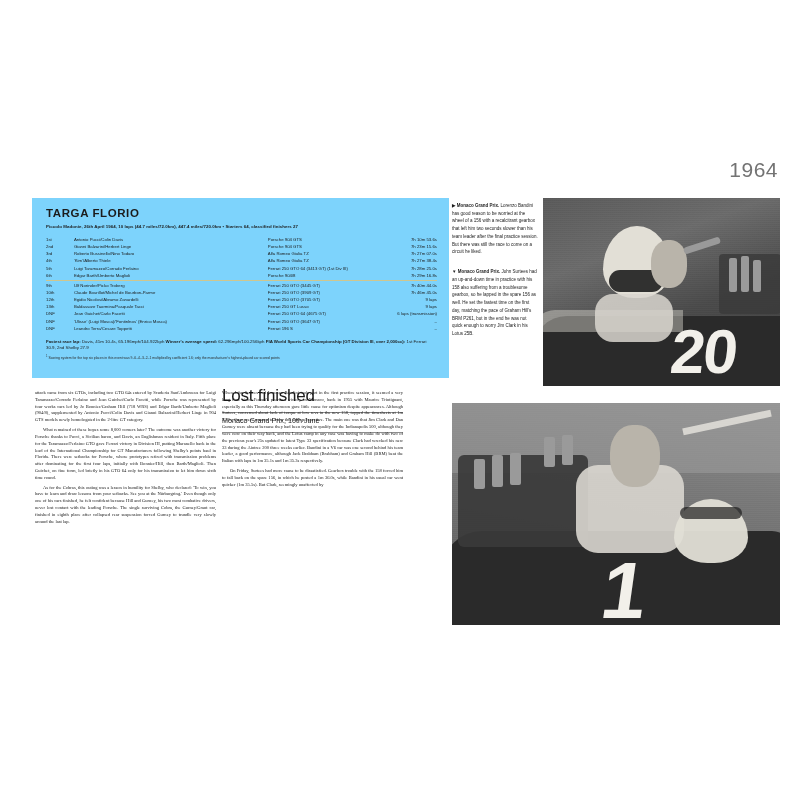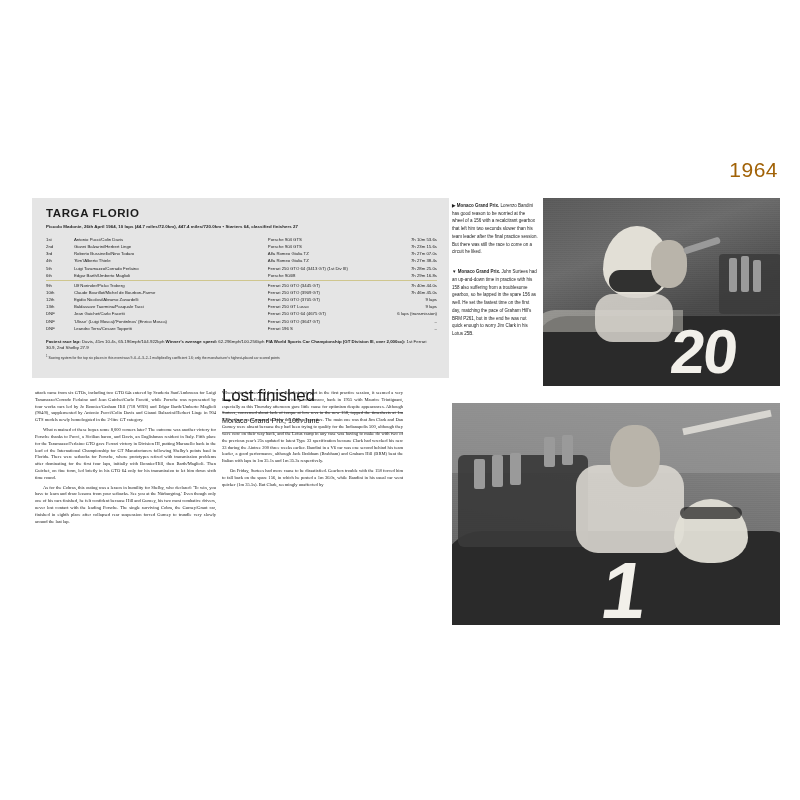--- a/index.html
+++ b/index.html
@@ -7,27 +7,27 @@
     width:800px;height:800px;background:#ffffff;
     font-family:"Liberation Serif",serif;
     color:#1a1a1a;position:relative;overflow:hidden;
   }
   .page{position:absolute;left:0;top:0;width:800px;height:800px;background:#fff;}
 
   
   .year{
     position:absolute;right:22px;top:158px;
     font-family:"Liberation Sans",sans-serif;
-    font-size:21px;font-weight:400;letter-spacing:.5px;color:#a16207;
+    font-size:21px;font-weight:400;letter-spacing:.5px;color:#737373;
   }
 
   
   .results-box{
     position:absolute;left:32px;top:198px;width:417px;height:180px;
-    background:#e5e5e5;box-sizing:border-box;padding:9px 12px 6px 14px;
+    background:#7dd3fc;box-sizing:border-box;padding:9px 12px 6px 14px;
     font-family:"Liberation Sans",sans-serif;color:#1b1b1b;
   }
   .rb-title{font-size:11.5px;font-weight:700;letter-spacing:.6px;margin:0 0 5px 0;}
   .rb-sub{font-size:4.4px;font-weight:700;letter-spacing:.05px;margin:0 0 7px 0;line-height:1.25;}
   table.res{width:100%;border-collapse:collapse;font-size:4.3px;line-height:1.05;}
   table.res td{padding:1.35px 0;vertical-align:top;white-space:nowrap;}
   td.pos{width:30px;}
   td.drv{width:205px;}
   td.car{width:135px;}
   td.tim{text-align:right;}

